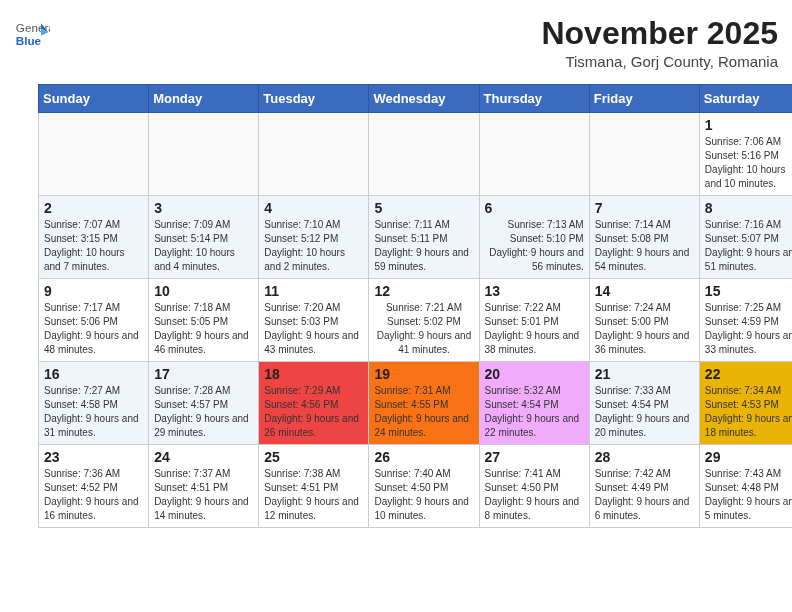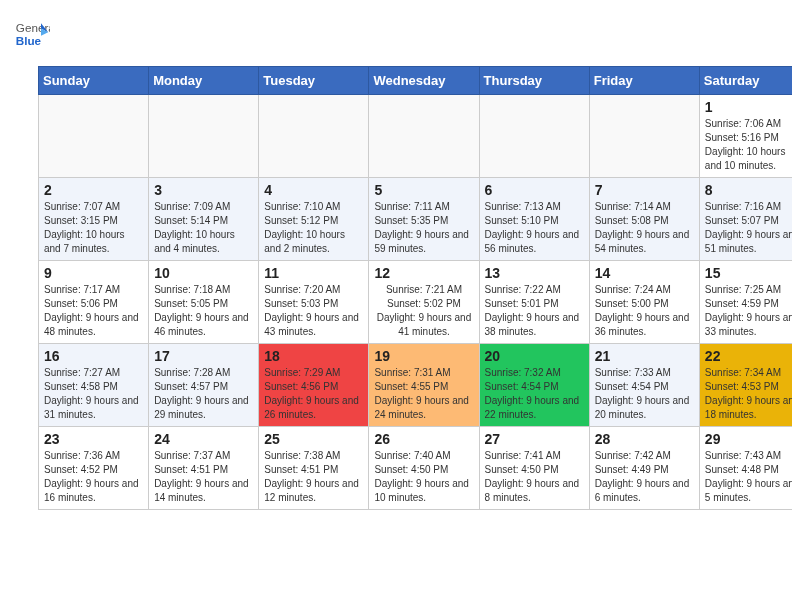--- a/index.html
+++ b/index.html
@@ -96,20 +96,24 @@
 
 <div class="header-area">
   <div class="logo">
     <svg class="logo-icon" viewBox="0 0 40 40" xmlns="http://www.w3.org/2000/svg">
       <text x="2" y="18" font-size="13" font-family="Arial" fill="#555" font-weight="normal">General</text>
       <text x="2" y="32" font-size="13" font-family="Arial" fill="#2266cc" font-weight="bold">Blue</text>
       <polygon points="30,8 38,18 30,14" fill="#2266cc"></polygon>
       <polygon points="30,14 38,18 30,22" fill="#55aaee"></polygon>
     </svg>
   </div>
+  <div class="title-area">
+    <div class="main-title">November 2025</div>
+    <div class="subtitle">Tismana, Gorj County, Romania</div>
+  </div>
 </div>
 
 <table class="calendar">
   <thead>
     <tr>
     <th>Sunday</th>
         <th>Monday</th>
         <th>Tuesday</th>
         <th>Wednesday</th>
         <th>Thursday</th>
@@ -147,26 +151,26 @@
         </td>
         <td style="background: rgb(240, 244, 251);">
           <span class="day-number">4</span>
           <div class="day-info" style="white-space: pre-line;">Sunrise: 7:10 AM
 Sunset: 5:12 PM
 Daylight: 10 hours and 2 minutes.</div>
         </td>
         <td style="background: rgb(240, 244, 251);">
           <span class="day-number">5</span>
           <div class="day-info" style="white-space: pre-line;">Sunrise: 7:11 AM
-Sunset: 5:35 PM
+Sunset: 5:11 PM
 Daylight: 9 hours and 59 minutes.</div>
         </td>
         <td style="background: rgb(240, 244, 251);">
           <span class="day-number">6</span>
-          <div class="day-info" style="white-space: pre-line;">Sunrise: 7:13 AM
+          <div class="day-info" style="white-space: pre-line; text-align: right;">Sunrise: 7:13 AM
 Sunset: 5:10 PM
 Daylight: 9 hours and 56 minutes.</div>
         </td>
         <td style="background: rgb(240, 244, 251);">
           <span class="day-number">7</span>
           <div class="day-info" style="white-space: pre-line;">Sunrise: 7:14 AM
 Sunset: 5:08 PM
 Daylight: 9 hours and 54 minutes.</div>
         </td>
         <td style="background: rgb(240, 244, 251);">
@@ -232,29 +236,29 @@
           <div class="day-info" style="white-space: pre-line;">Sunrise: 7:28 AM
 Sunset: 4:57 PM
 Daylight: 9 hours and 29 minutes.</div>
         </td>
         <td style="background: #ef4444;">
           <span class="day-number">18</span>
           <div class="day-info" style="white-space: pre-line;">Sunrise: 7:29 AM
 Sunset: 4:56 PM
 Daylight: 9 hours and 26 minutes.</div>
         </td>
-        <td style="background: #fdba74;">
+        <td style="background: #f97316;">
           <span class="day-number">19</span>
           <div class="day-info" style="white-space: pre-line;">Sunrise: 7:31 AM
 Sunset: 4:55 PM
 Daylight: 9 hours and 24 minutes.</div>
         </td>
-        <td style="background: #22c55e;">
+        <td style="background: #f0abfc;">
           <span class="day-number">20</span>
-          <div class="day-info" style="white-space: pre-line;">Sunrise: 7:32 AM
+          <div class="day-info" style="white-space: pre-line;">Sunrise: 5:32 AM
 Sunset: 4:54 PM
 Daylight: 9 hours and 22 minutes.</div>
         </td>
         <td style="background: rgb(240, 244, 251);">
           <span class="day-number">21</span>
           <div class="day-info" style="white-space: pre-line;">Sunrise: 7:33 AM
 Sunset: 4:54 PM
 Daylight: 9 hours and 20 minutes.</div>
         </td>
         <td style="background: #eab308;">

